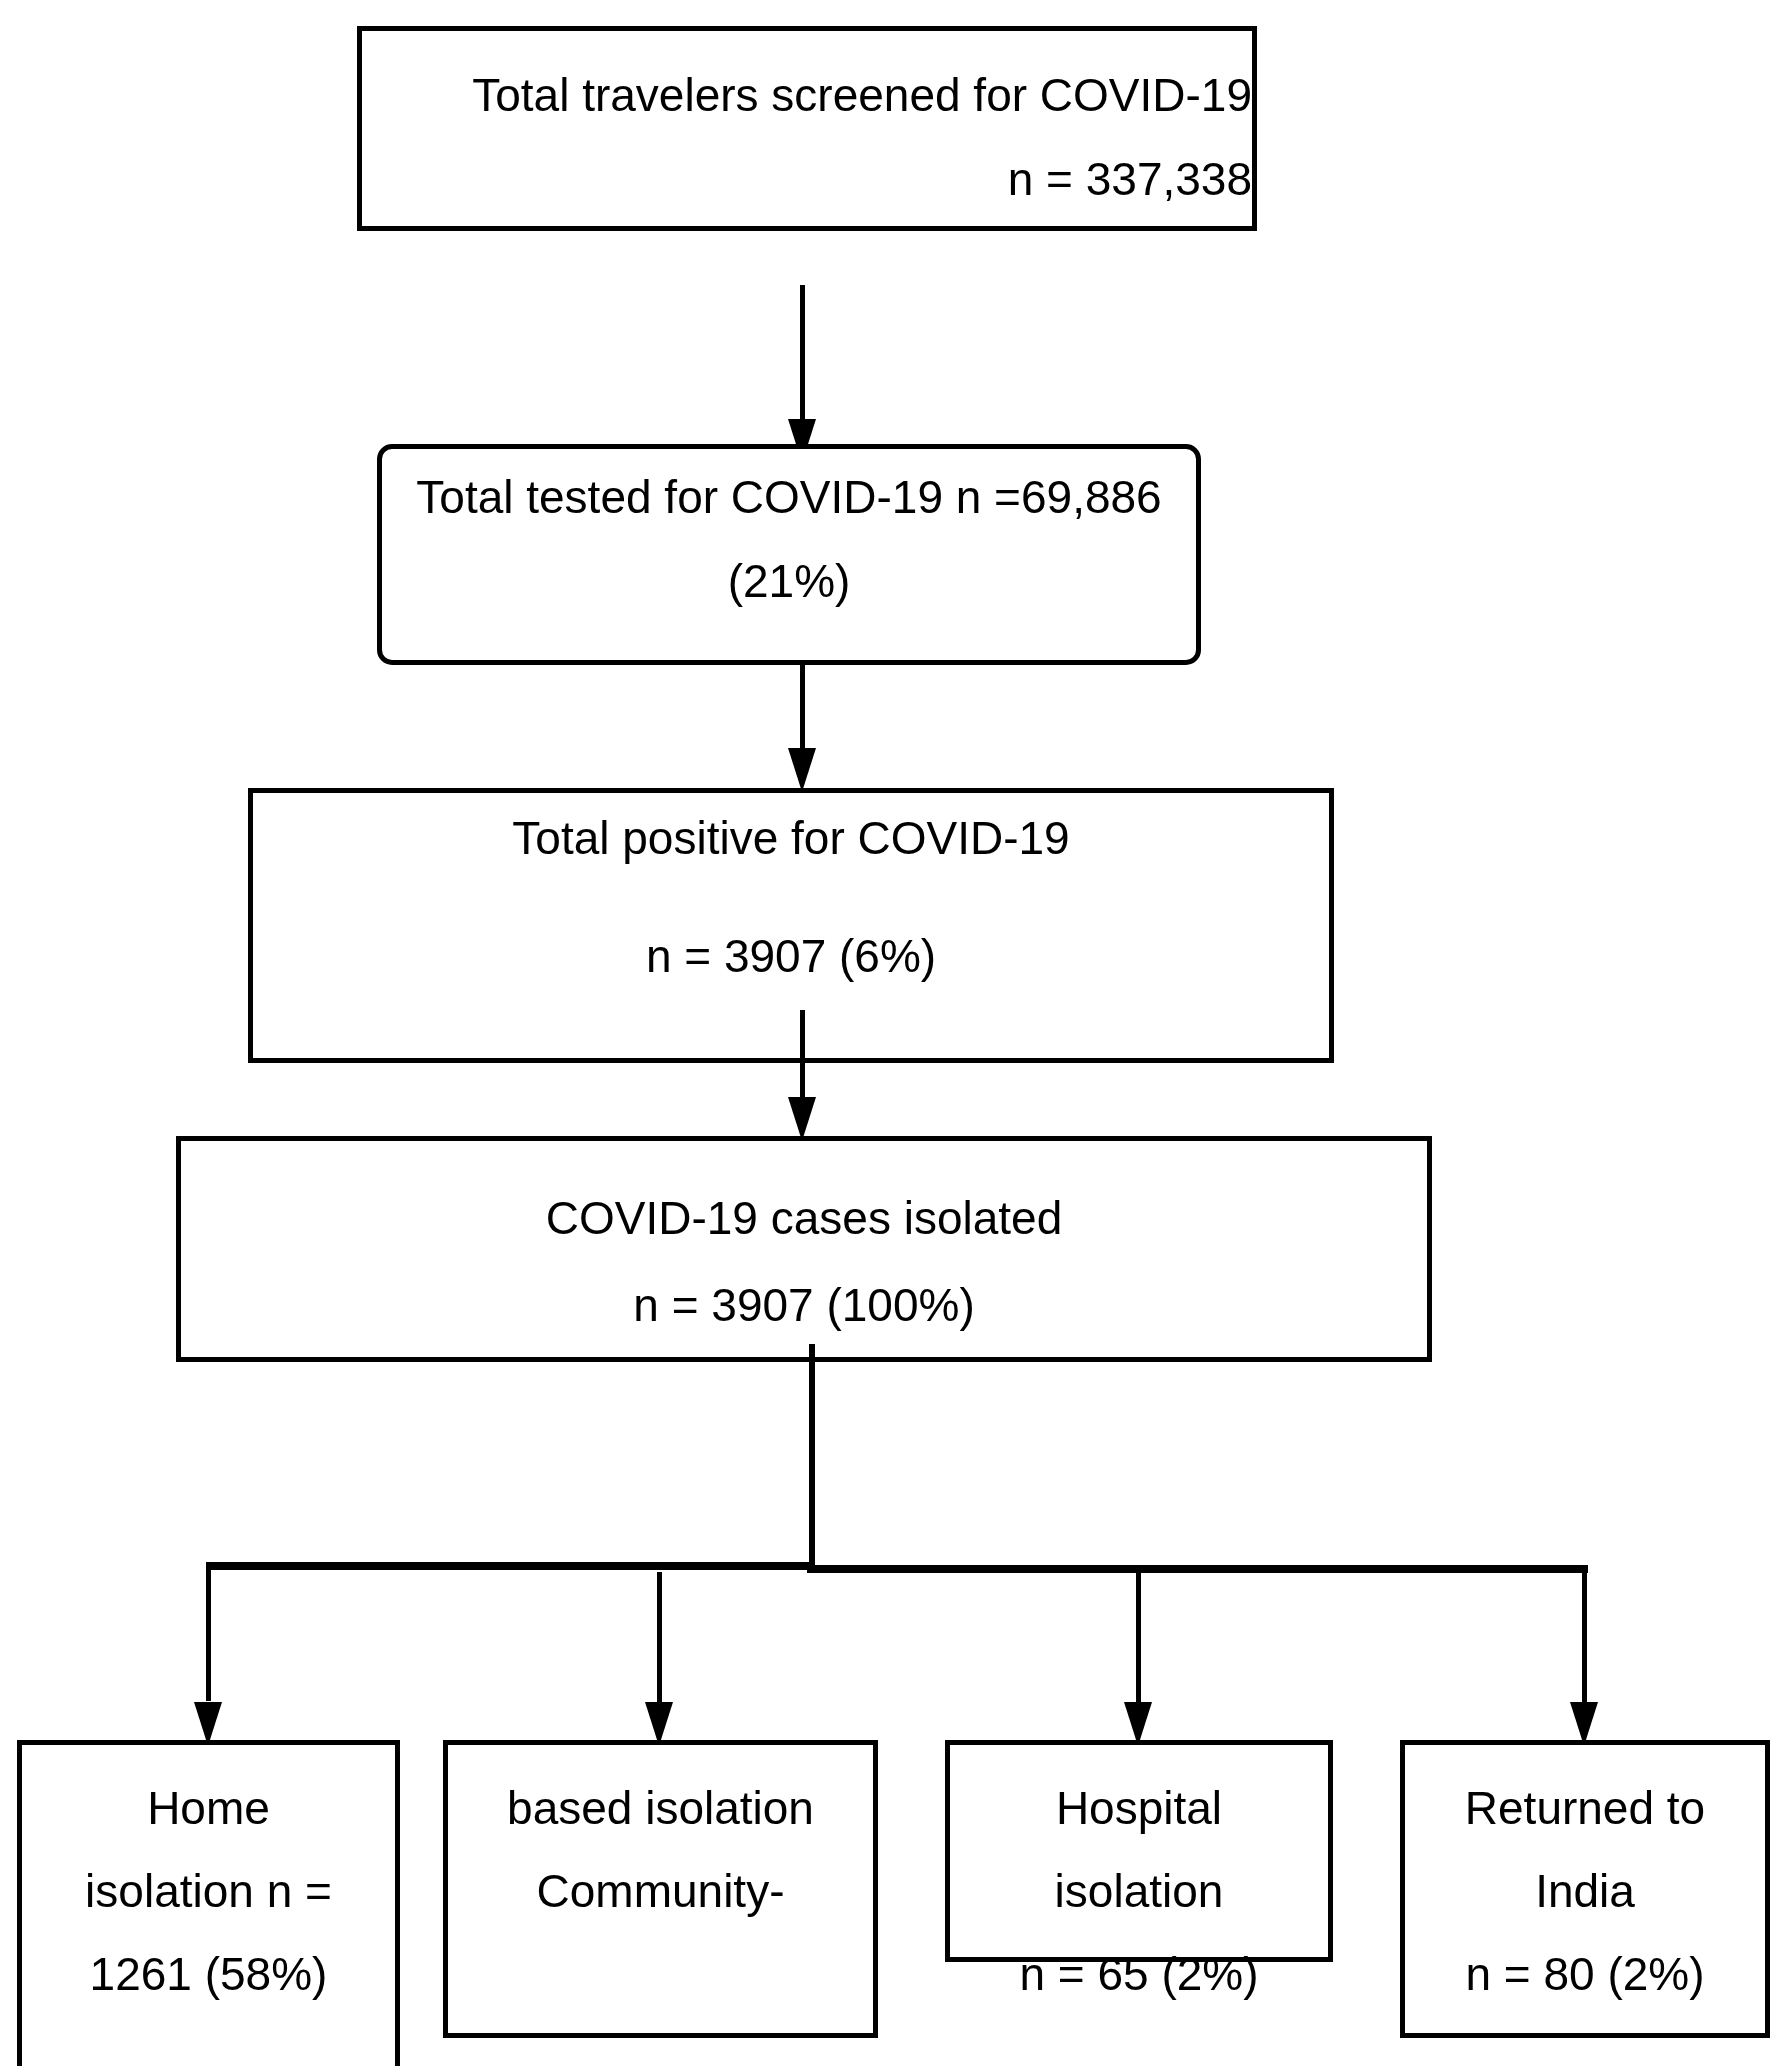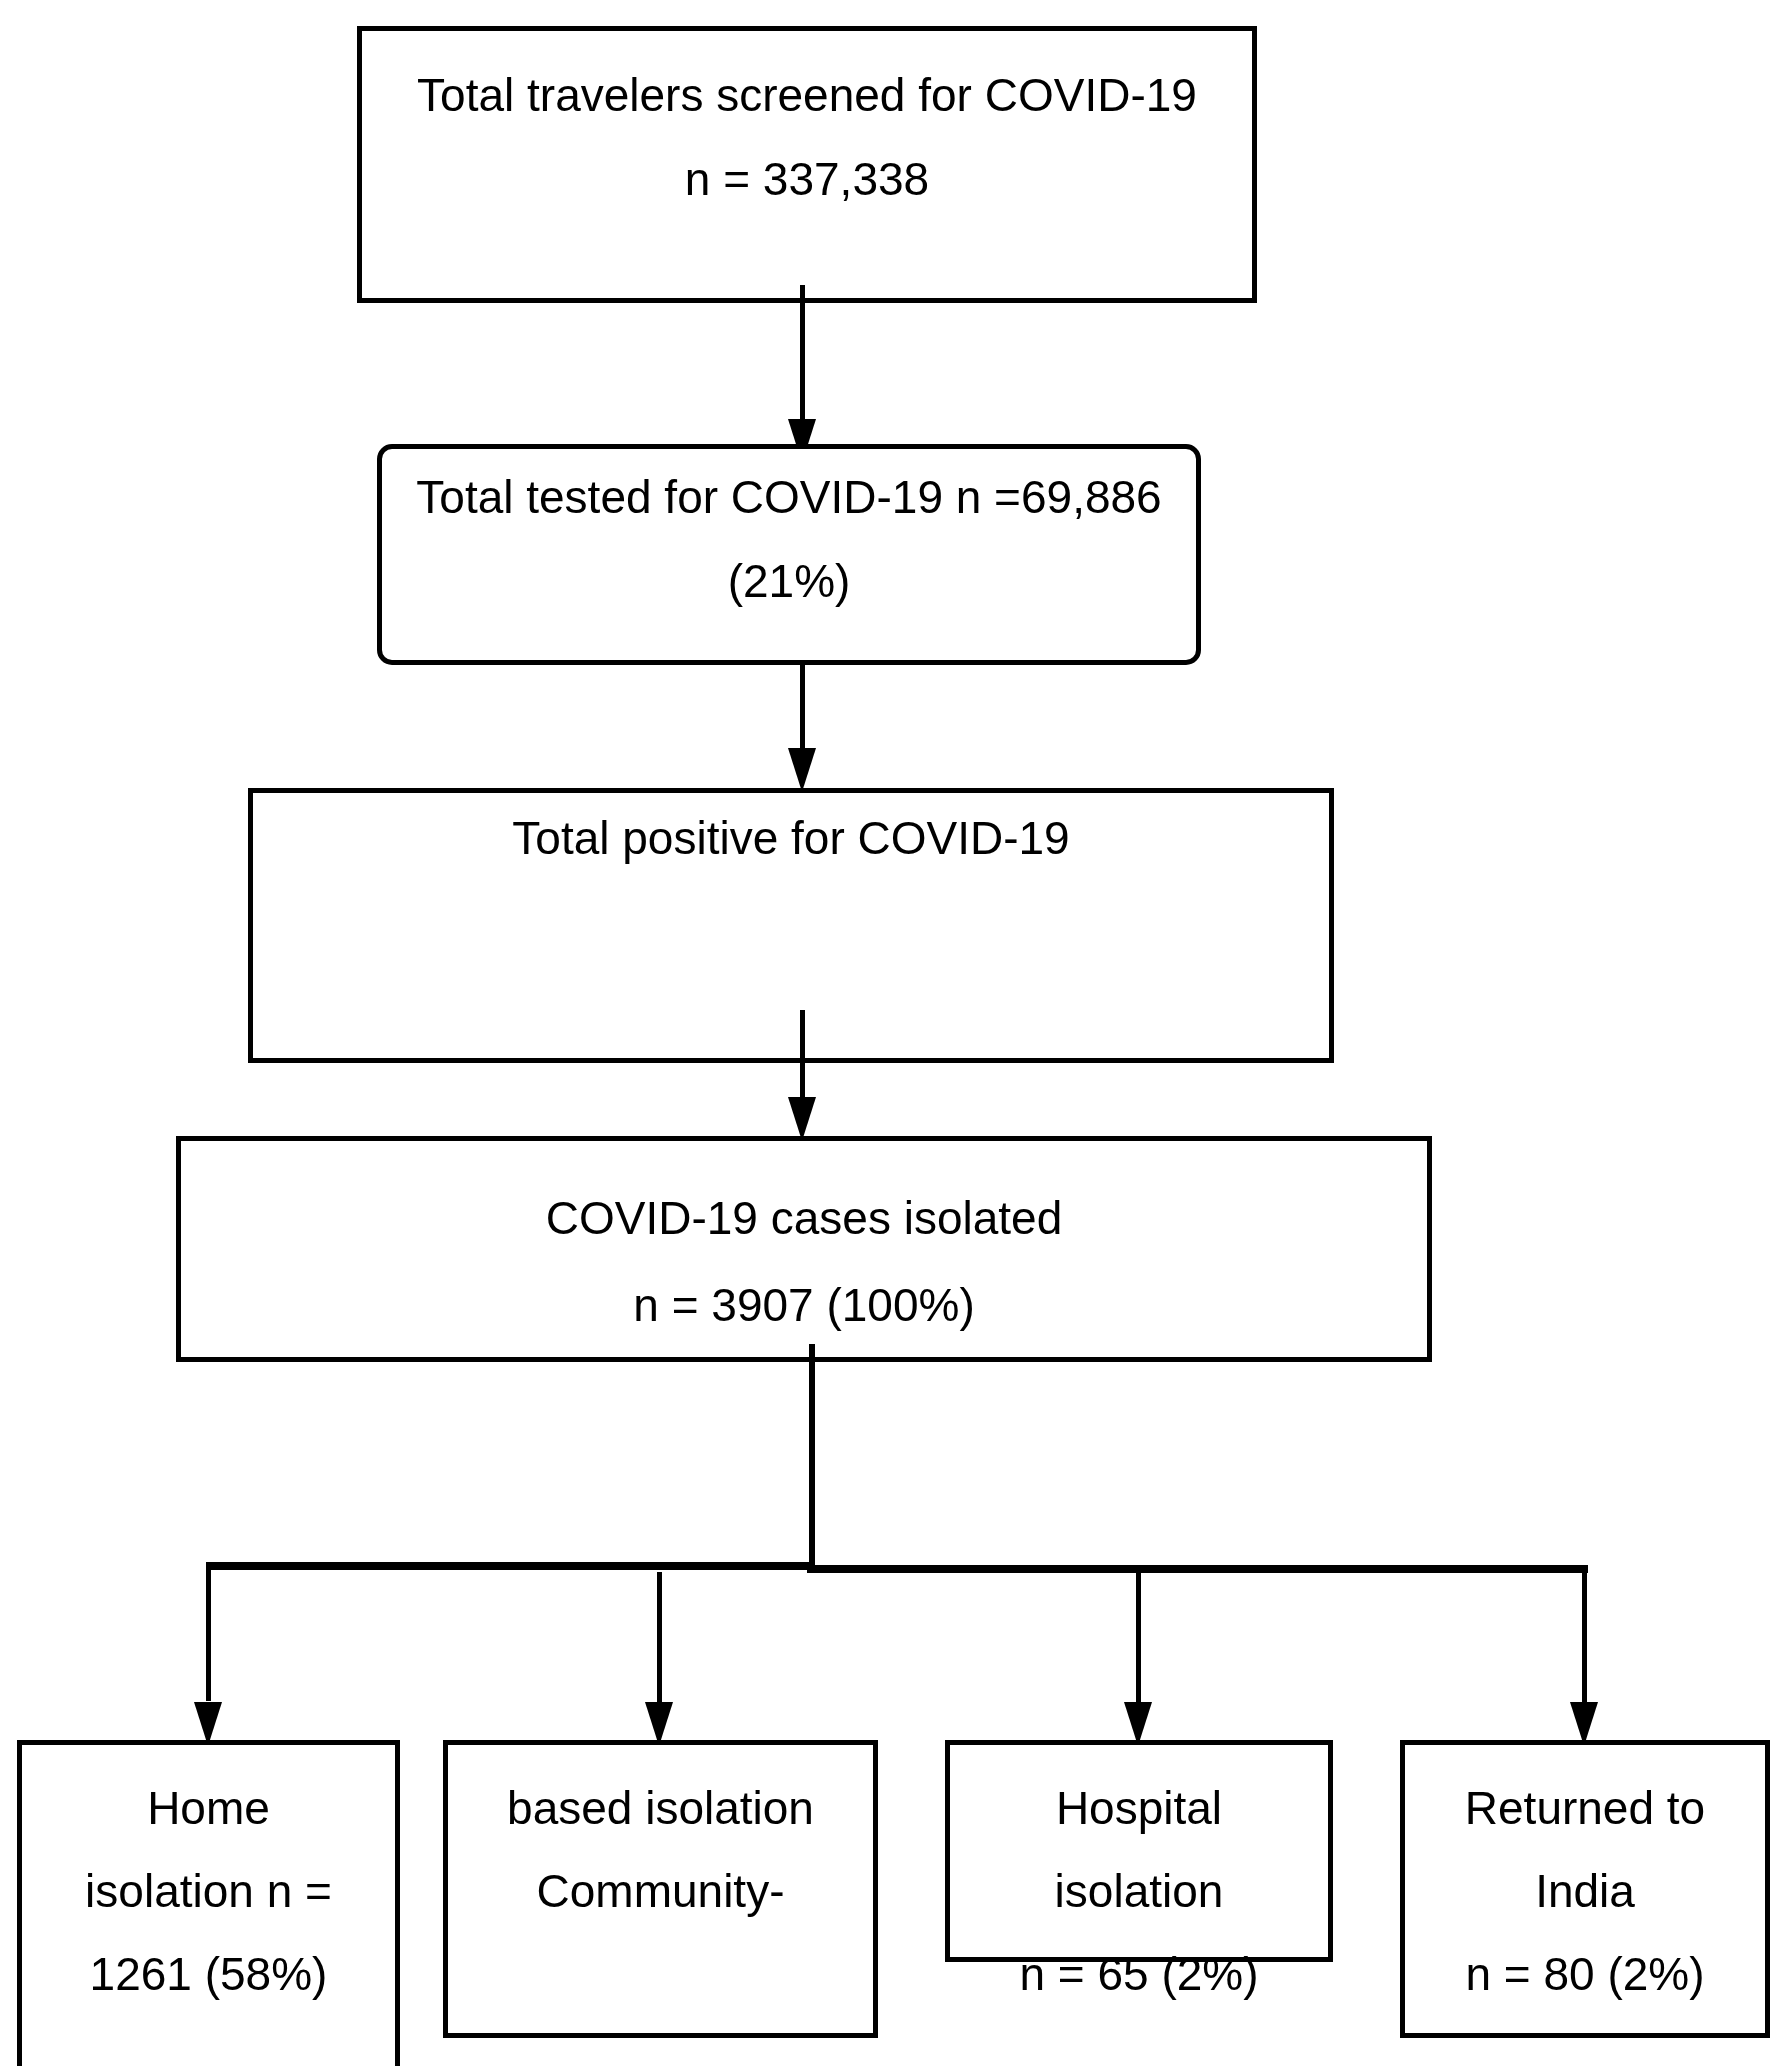--- a/index.html
+++ b/index.html
@@ -54,21 +54,21 @@
   .arrowhead {
     position: absolute;
     width: 0;
     height: 0;
     border-left: 14.6px solid transparent;
     border-right: 14.6px solid transparent;
     border-top: 44px solid #000000;
   }
 
   
-  #box-screened  { left: 357px;  top: 26.4px;   width: 900px; height: 277px; }
+  #box-screened  { left: 357px;  top: 26.4px;   width: 900px; height: 205px; align-items: flex-end; }
   #box-tested    { left: 377px;  top: 444px;  width: 824px; height: 221px; border-radius: 15px; }
   #box-positive  { left: 248px;  top: 788px; width: 1086px; height: 275px; }
   #box-isolated  { left: 176px;  top: 1136px; width: 1256px; height: 226px; }
 
   #line-a1 { left: 800px; top: 285px;  width: 5px;  height: 134px; }
   #head-a1 { left: 788px; top: 419px; }
   #line-a2 { left: 800px; top: 665px; width: 5px;  height: 83px; }
   #head-a2 { left: 788px; top: 748px; }
   #line-a3 { left: 800px; top: 1010px; width: 5px;  height: 87px; }
   #head-a3 { left: 788px; top: 1097px; }
@@ -109,20 +109,21 @@
   <div class="box b2" id="box-tested">
     <div class="line l1">Total tested for COVID-19 n =69,886</div>
     <div class="line l2">(21%)</div>
   </div>
 
   <div class="vline" id="line-a2"></div>
   <div class="arrowhead" id="head-a2"></div>
 
   <div class="box b3" id="box-positive">
     <div class="line l1">Total positive for COVID-19</div>
+    <div class="line l2">n = 3907 (6%)</div>
   </div>
 
   <div class="vline" id="line-a3"></div>
   <div class="arrowhead" id="head-a3"></div>
 
   <div class="box b4" id="box-isolated">
     <div class="line l1">COVID-19 cases isolated</div>
     <div class="line l2">n = 3907 (100%)</div>
   </div>
 

